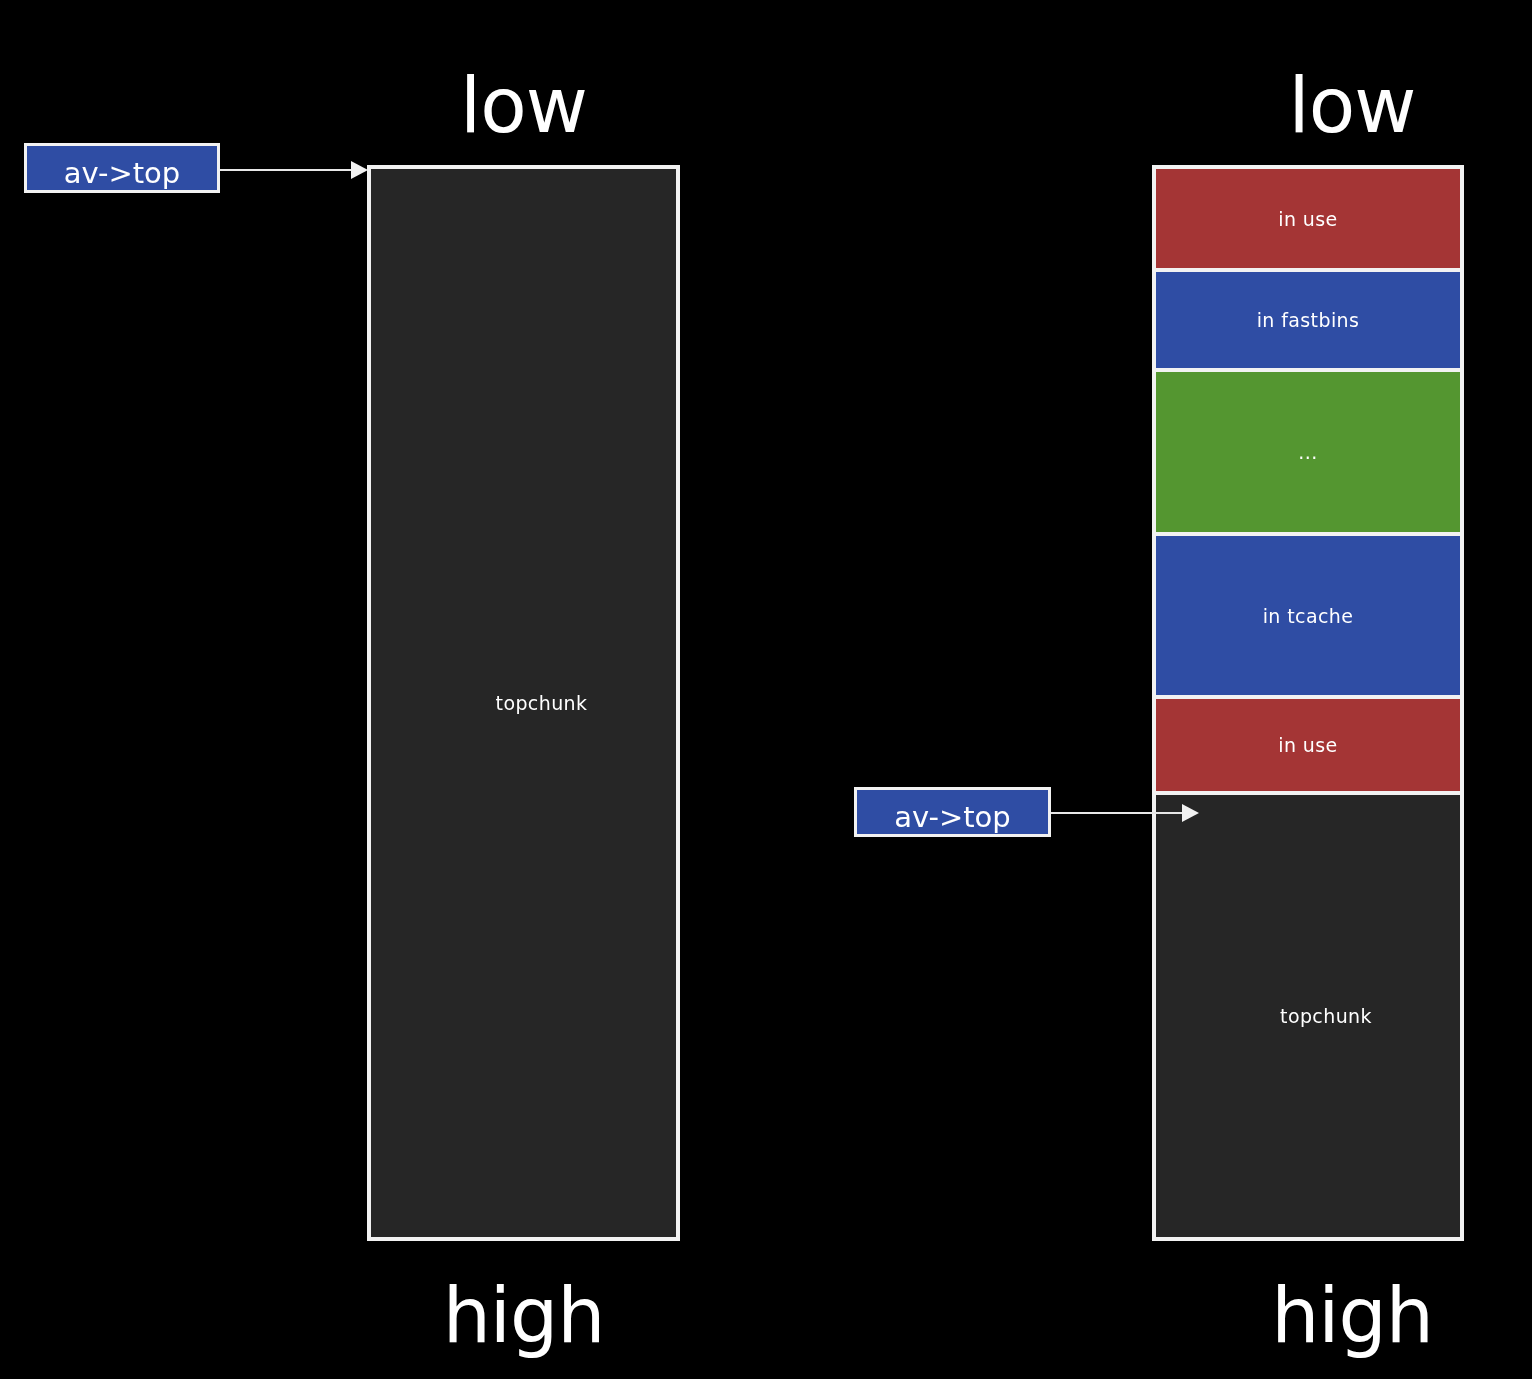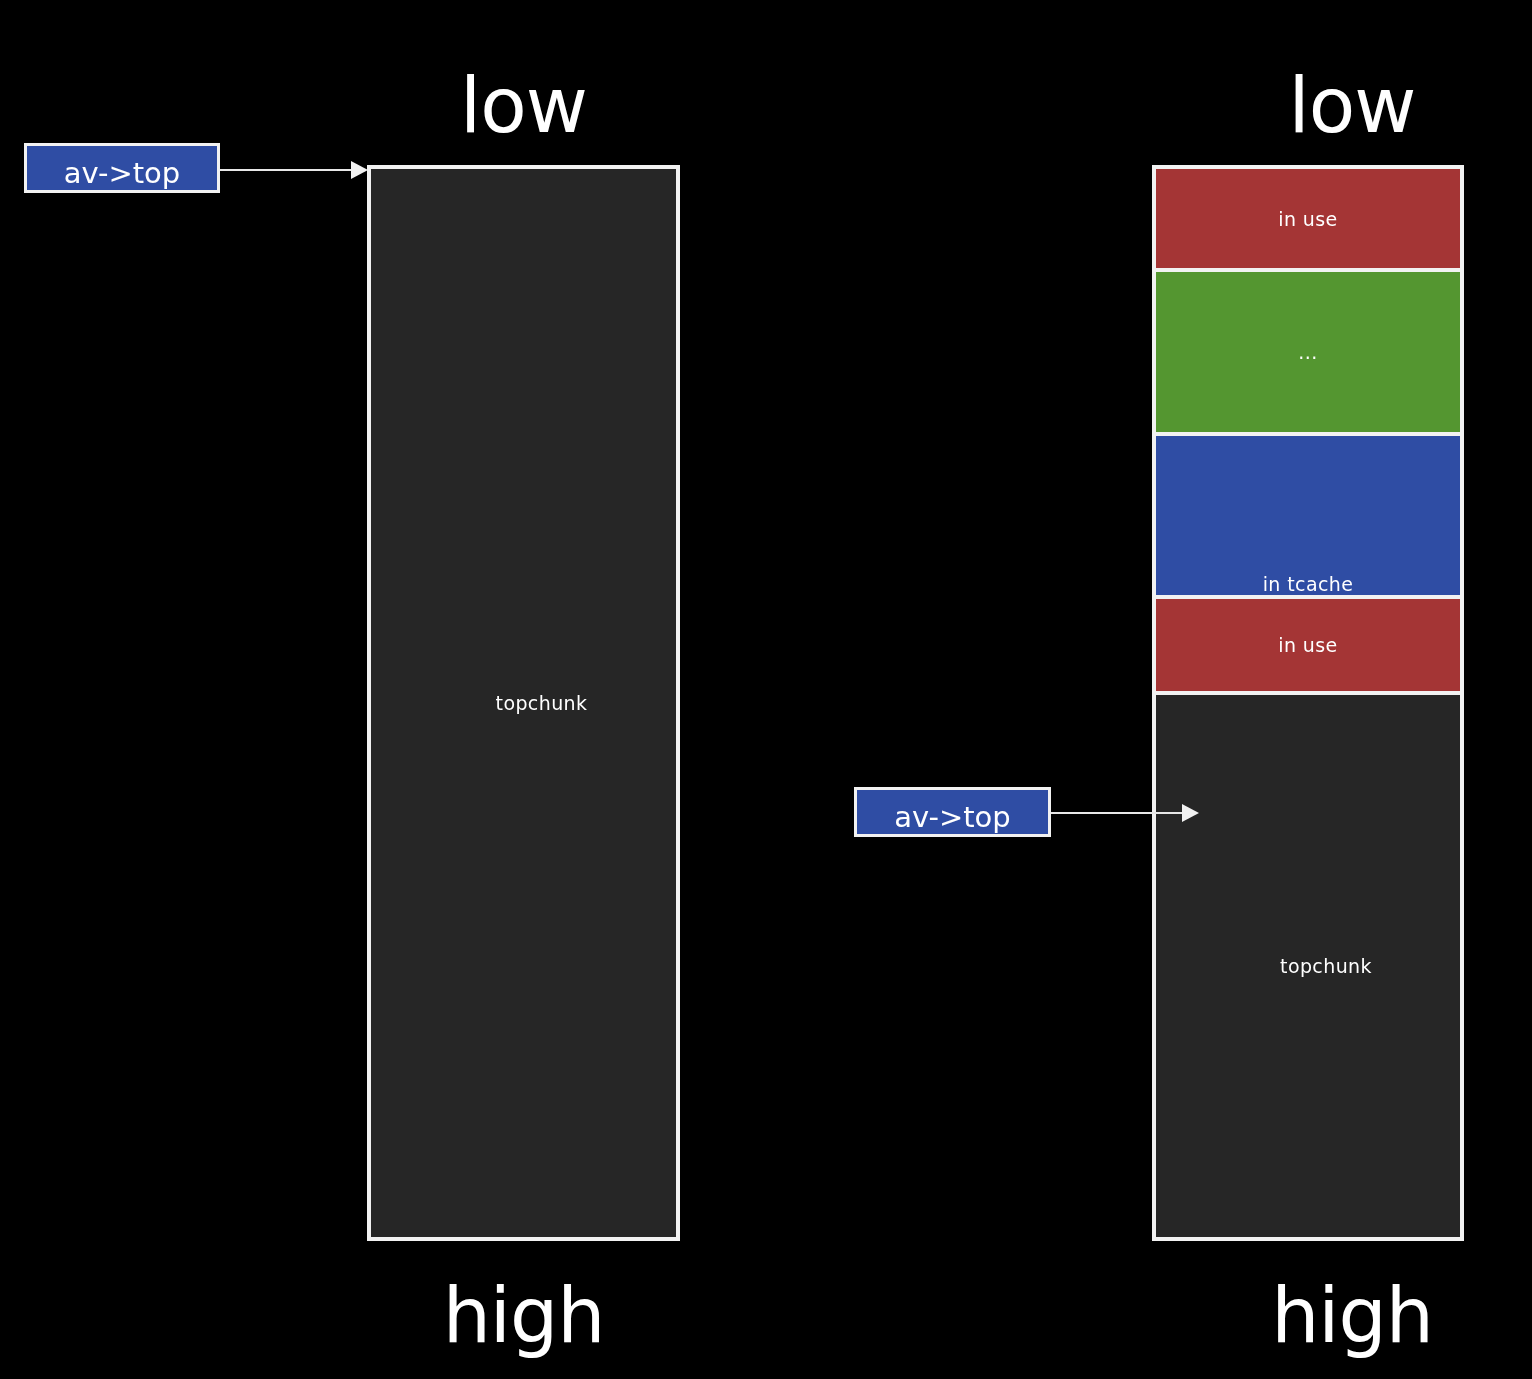--- a/index.html
+++ b/index.html
@@ -148,24 +148,27 @@
   </div>
 
   <div class="edge-label" style="left: 367px; top: 1278px; width: 313px;">high</div>
 
   <div class="edge-label" style="left: 1196px; top: 68px; width: 312px;">low</div>
 
   <div class="heap heap-right">
     <div class="chunk c-inuse" style="flex: 0 0 99px;">
       <span class="chunk-label">in use</span>
     </div>
+    <div class="chunk c-blue" style="flex: 0 0 100px;">
+      <span class="chunk-label">in fastbins</span>
+    </div>
     <div class="chunk c-green" style="flex: 0 0 164px;">
       <span class="chunk-label">...</span>
     </div>
-    <div class="chunk c-blue" style="flex: 0 0 163px; align-items: flex-end;">
+    <div class="chunk c-blue" style="flex: 0 0 163px;">
       <span class="chunk-label">in tcache</span>
     </div>
     <div class="chunk c-inuse" style="flex: 0 0 96px;">
       <span class="chunk-label">in use</span>
     </div>
     <div class="chunk c-topchunk" style="flex: 1 1 auto;">
       <span class="chunk-label">topchunk</span>
     </div>
   </div>
 

